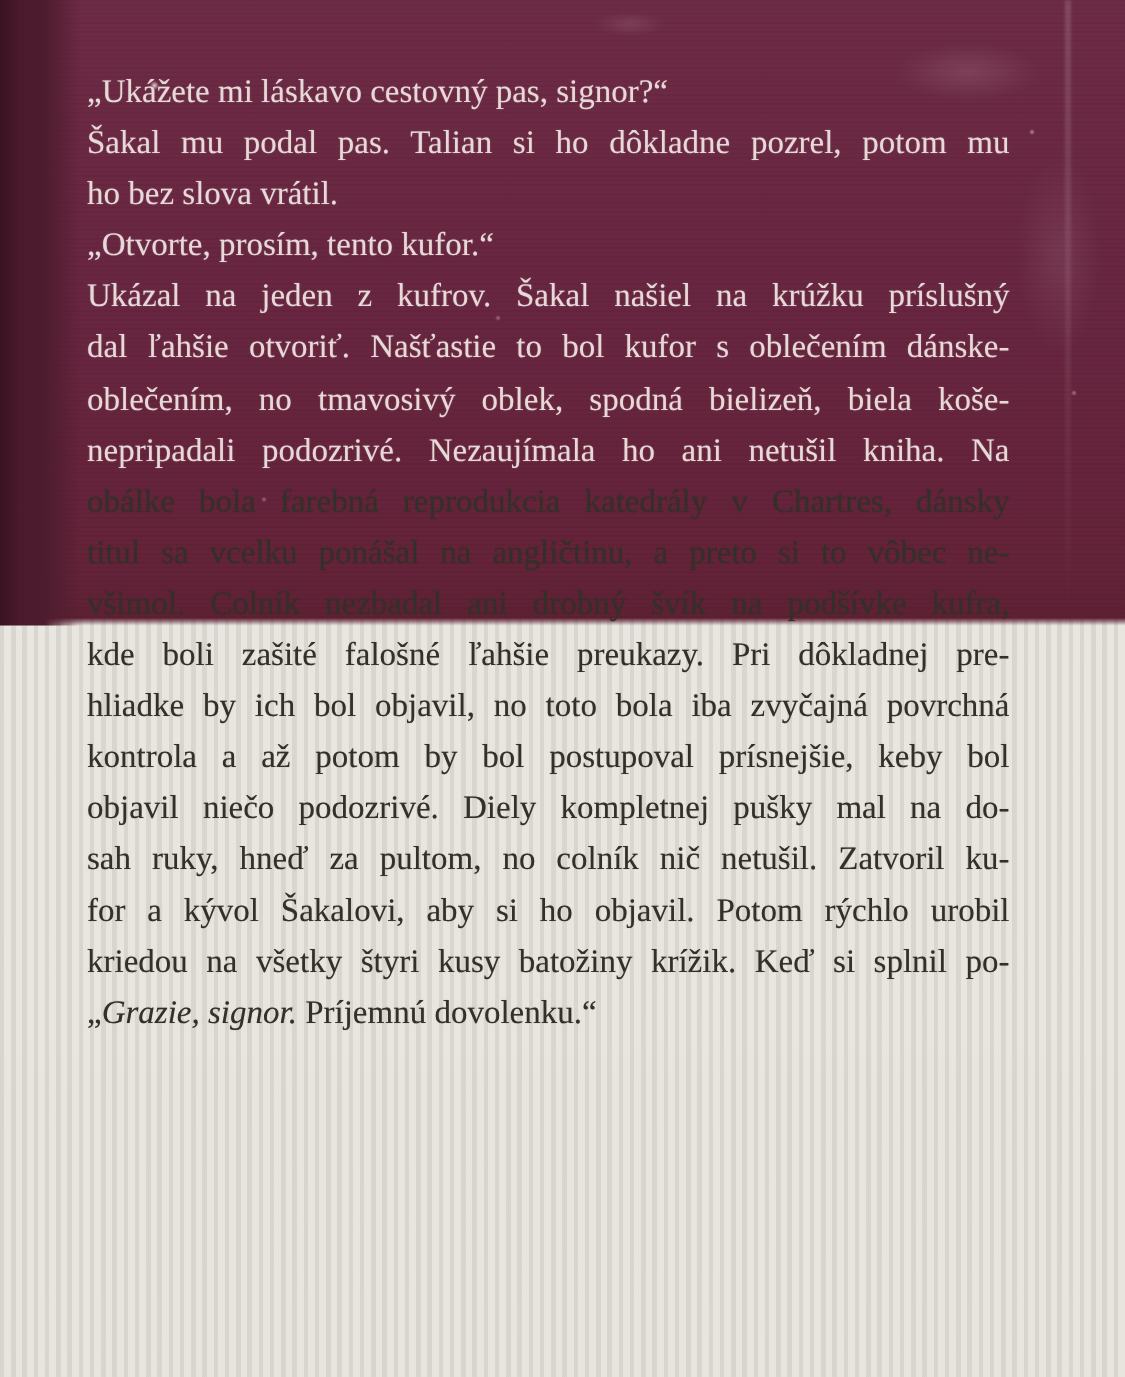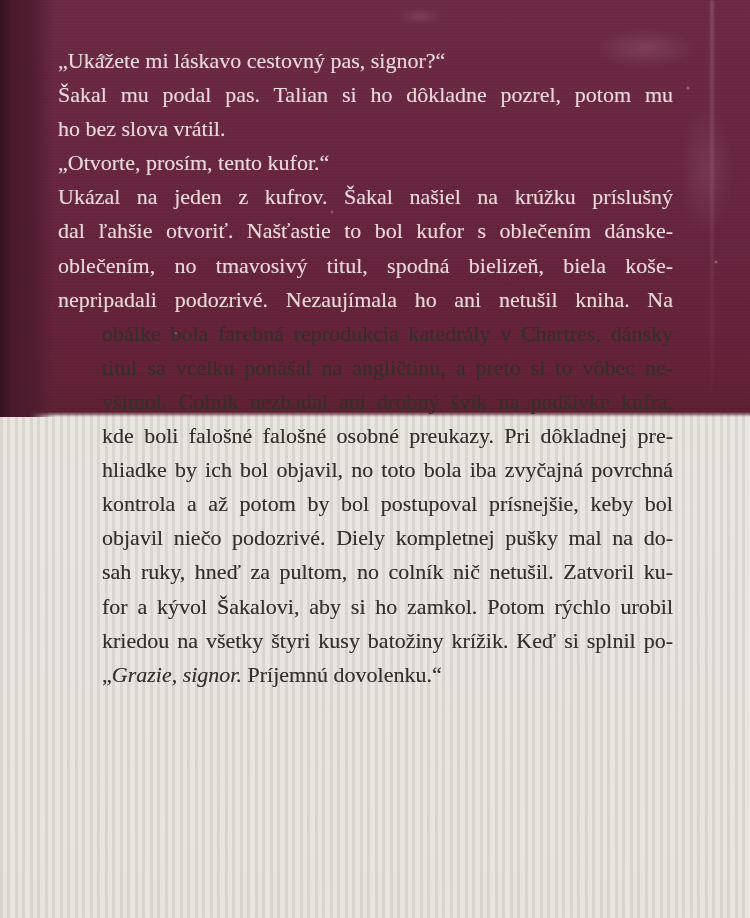--- a/index.html
+++ b/index.html
@@ -58,46 +58,46 @@
       radial-gradient(circle 2px at 176px 333px, rgba(240,225,228,0.40), rgba(240,225,228,0) 100%);
   }
 
   .text-column {
     position:absolute; left:58px; top:44px; width:615px;
     font-size:22px; line-height:34.1px;
   }
   .line { height:34.1px; text-align:justify; text-align-last:justify; }
   .line.flush { text-align:left; text-align-last:left; }
   .line.on-dark  { color:#e7d9d7; text-shadow:0 0 1px rgba(231,217,215,0.40); }
-  .line.on-paper { color:#33302a; text-shadow:0 0 0.6px rgba(51,48,42,0.45);margin-left:44px; }
+  .line.on-paper { color:#33302a; text-shadow:0 0 0.6px rgba(51,48,42,0.45); }
   .italic { font-style:italic; }
 </style>
 </head>
 <body>
 
 <div class="page">
   <div class="maroon-block">
     <div class="spine-strip"></div>
     <div class="crease"></div>
   </div>
   <div class="scuffs"></div>
   <div class="text-column" id="text-column">
       <div class="line flush on-dark">„Ukážete mi láskavo cestovný pas, signor?“</div>
       <div class="line just on-dark">Šakal mu podal pas. Talian si ho dôkladne pozrel, potom mu</div>
       <div class="line flush on-dark">ho bez slova vrátil.</div>
       <div class="line flush on-dark">„Otvorte, prosím, tento kufor.“</div>
       <div class="line just on-dark">Ukázal na jeden z kufrov. Šakal našiel na krúžku príslušný</div>
       <div class="line just on-dark">dal ľahšie otvoriť. Našťastie to bol kufor s oblečením dánske-</div>
-      <div class="line just on-dark">oblečením, no tmavosivý titul, spodná bielizeň, biela koše-</div>
+      <div class="line just on-dark">oblečením, no tmavosivý oblek, spodná bielizeň, biela koše-</div>
       <div class="line just on-dark">nepripadali podozrivé. Nezaujímala ho ani netušil kniha. Na</div>
       <div class="line just on-paper">obálke bola farebná reprodukcia katedrály v Chartres, dánsky</div>
       <div class="line just on-paper">titul sa vcelku ponášal na angličtinu, a preto si to vôbec ne-</div>
       <div class="line just on-paper">všimol. Colník nezbadal ani drobný švík na podšívke kufra,</div>
-      <div class="line just on-paper">kde boli falošné falošné osobné preukazy. Pri dôkladnej pre-</div>
+      <div class="line just on-paper">kde boli zašité falošné ľahšie preukazy. Pri dôkladnej pre-</div>
       <div class="line just on-paper">hliadke by ich bol objavil, no toto bola iba zvyčajná povrchná</div>
       <div class="line just on-paper">kontrola a až potom by bol postupoval prísnejšie, keby bol</div>
       <div class="line just on-paper">objavil niečo podozrivé. Diely kompletnej pušky mal na do-</div>
       <div class="line just on-paper">sah ruky, hneď za pultom, no colník nič netušil. Zatvoril ku-</div>
-      <div class="line just on-paper">for a kývol Šakalovi, aby si ho zamkol. Potom rýchlo urobil</div>
+      <div class="line just on-paper">for a kývol Šakalovi, aby si ho objavil. Potom rýchlo urobil</div>
       <div class="line just on-paper">kriedou na všetky štyri kusy batožiny krížik. Keď si splnil po-</div>
       <div class="line flush on-paper"><span>„</span><span class="italic">Grazie, signor.</span><span> Príjemnú dovolenku.“</span></div>
     </div>
 </div>
 
 </body></html>

